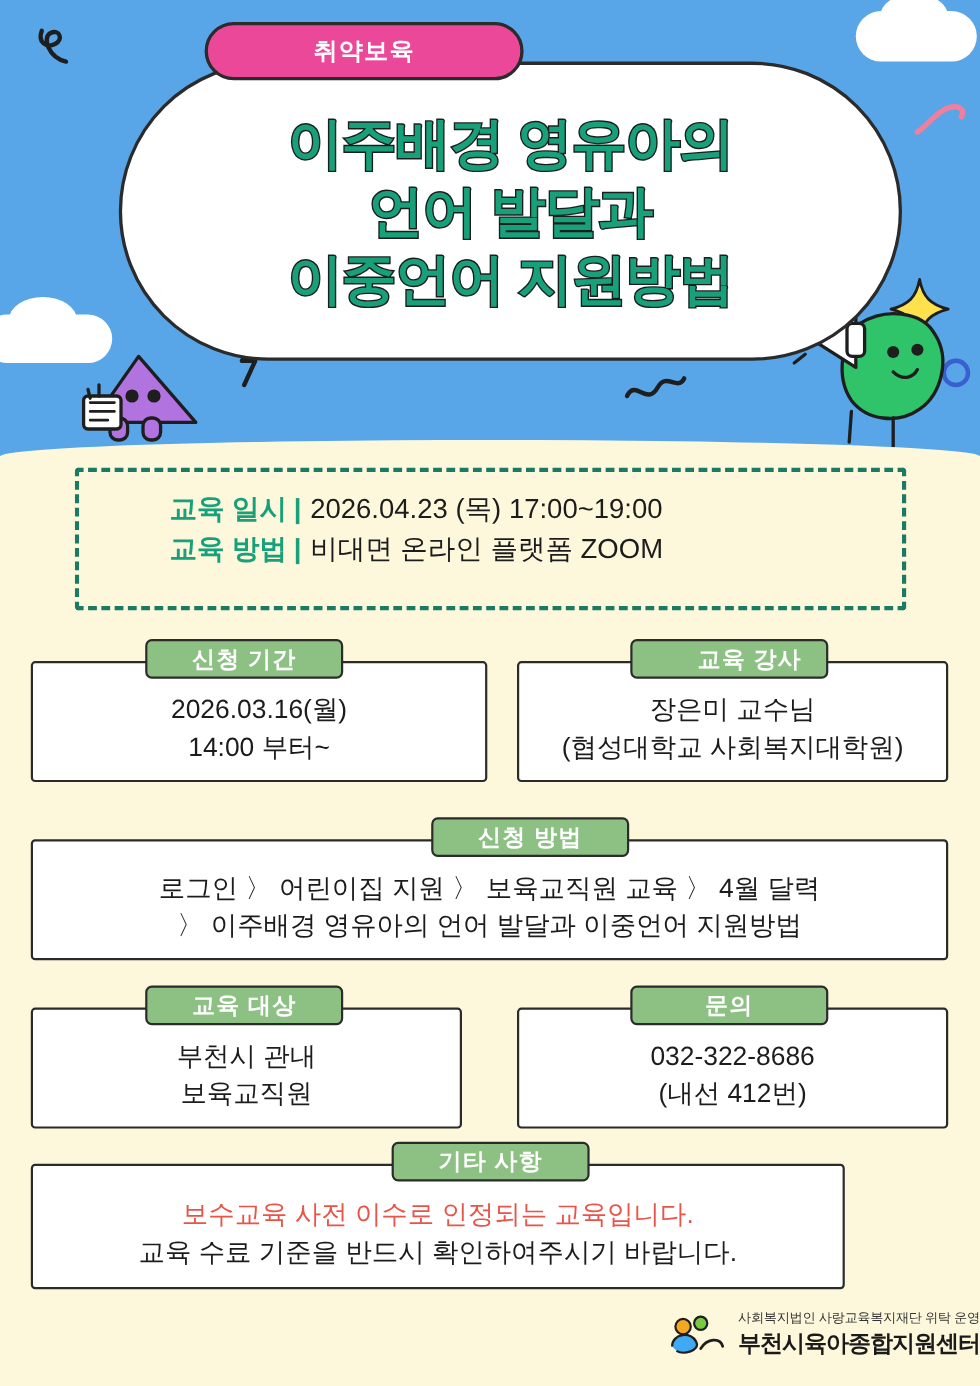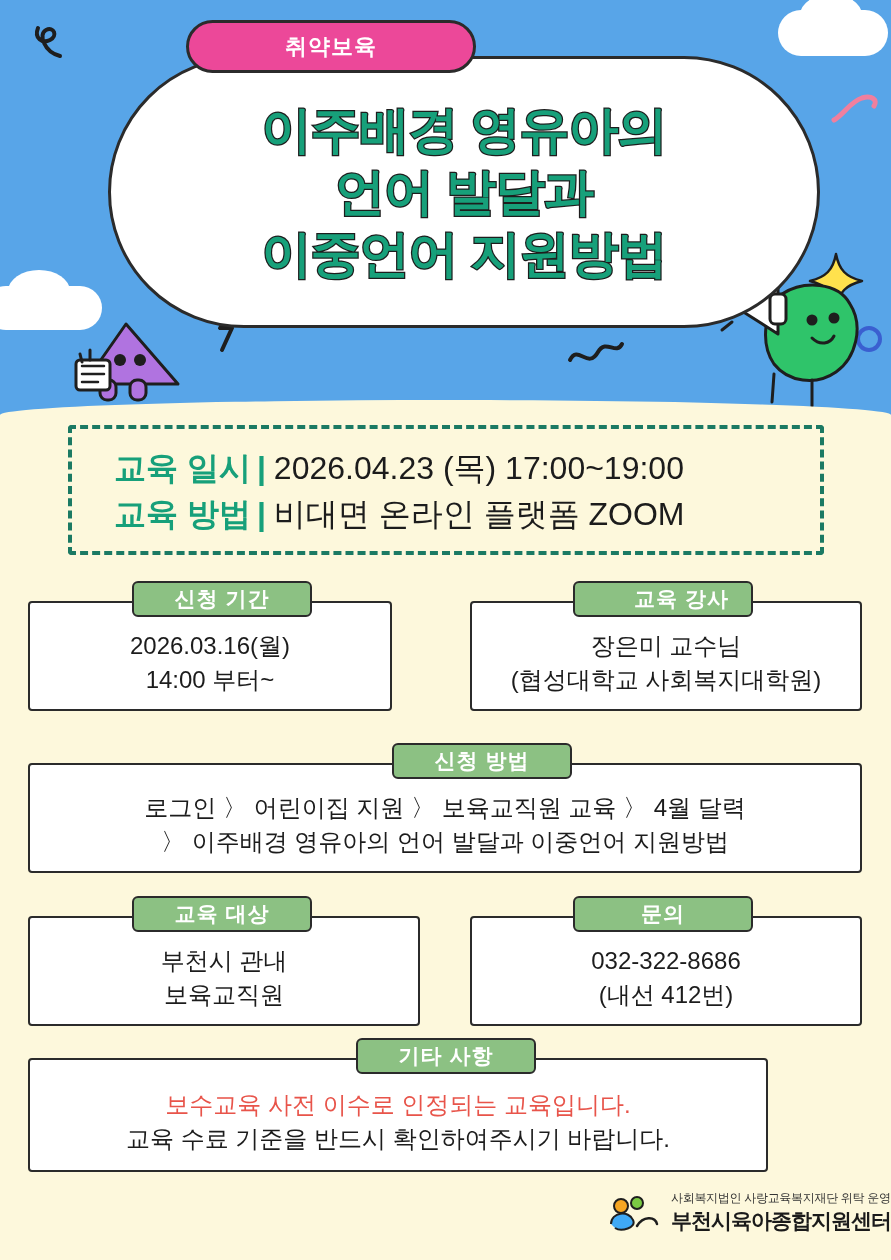--- a/index.html
+++ b/index.html
@@ -101,24 +101,25 @@
     position: absolute;
     left: 68px; top: 425px;
     width: 756px; height: 130px;
     border: 4px dashed #1b7a63;
     border-radius: 4px;
     padding: 16px 0 0 42px;
   }
   .info-row {
     display: flex;
     align-items: flex-start;
-    font-size: 32px;
+    font-size: 25px;
     line-height: 1.45;
     color: #1c1c1c;
     white-space: nowrap;
+    margin-left: 40px;
   }
   .info-label {
     color: #17a07a;
     font-weight: 800;
     margin-right: 4px;
   }
   .info-bar { color: #17a07a; font-weight: 800; margin: 0 8px 0 2px; }
   .info-value { font-weight: 500; }
 
   
@@ -148,21 +149,21 @@
     text-align: center;
     font-size: 24px;
     line-height: 1.4;
     color: #1c1c1c;
     padding-top: 14px;
   }
   .card-body .ln { display: block; }
   .red { color: #e8544a; }
 
   
-  #card-period      { left: 28px;  top: 601px; width: 364px; height: 110px; }
+  #card-period      { left: 28px;  top: 601px; width: 415px; height: 110px; }
   #head-period      { left: 132px; top: 581px; width: 180px; }
   #card-lecturer    { left: 470px; top: 601px; width: 392px; height: 110px; }
   #head-lecturer    { left: 573px; top: 581px; width: 180px; padding-left: 37px; }
 
   #card-method      { left: 28px;  top: 763px; width: 834px; height: 110px; }
   #head-method      { left: 356px; top: 743px; width: 180px; margin-left: 36px; }
 
   #card-target      { left: 28px;  top: 916px; width: 392px; height: 110px; }
   #head-target      { left: 132px; top: 896px; width: 180px; }
   #card-contact     { left: 470px; top: 916px; width: 392px; height: 110px; }

